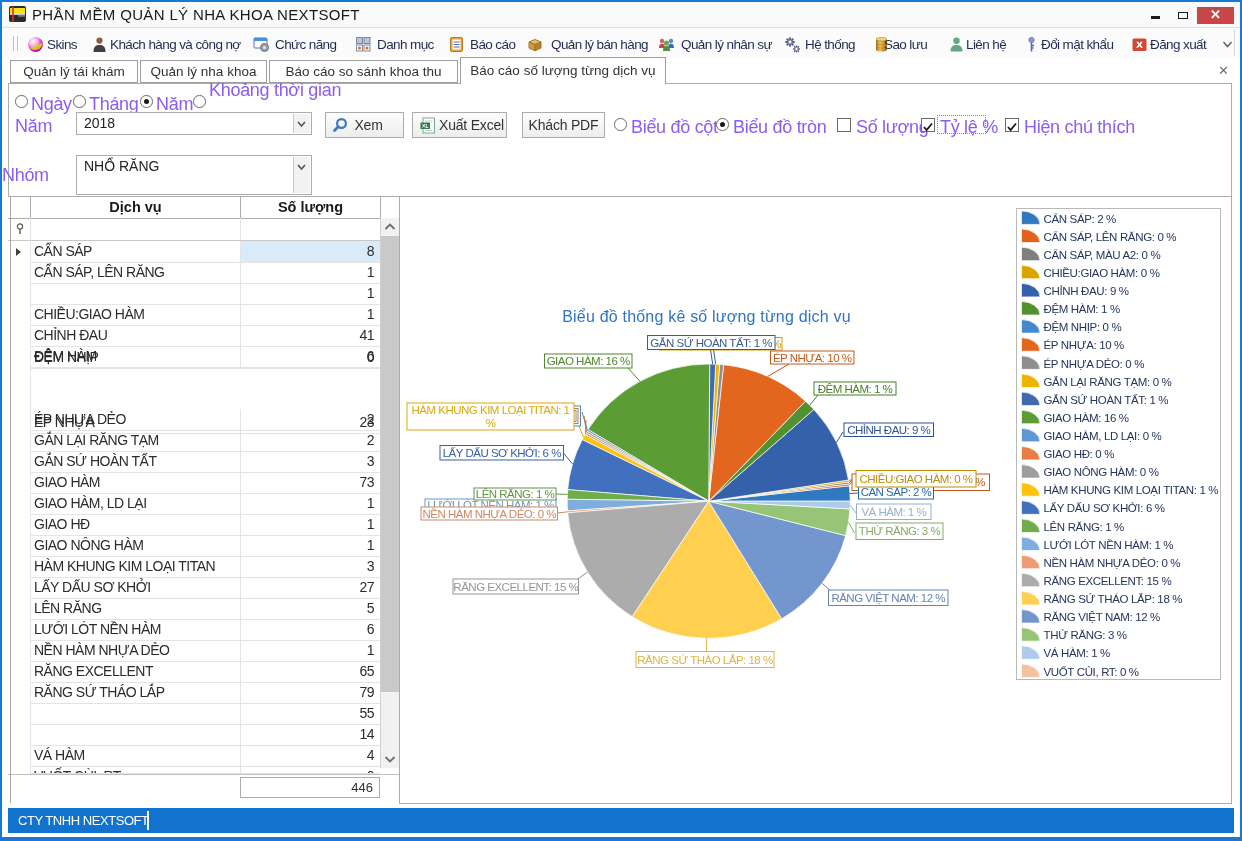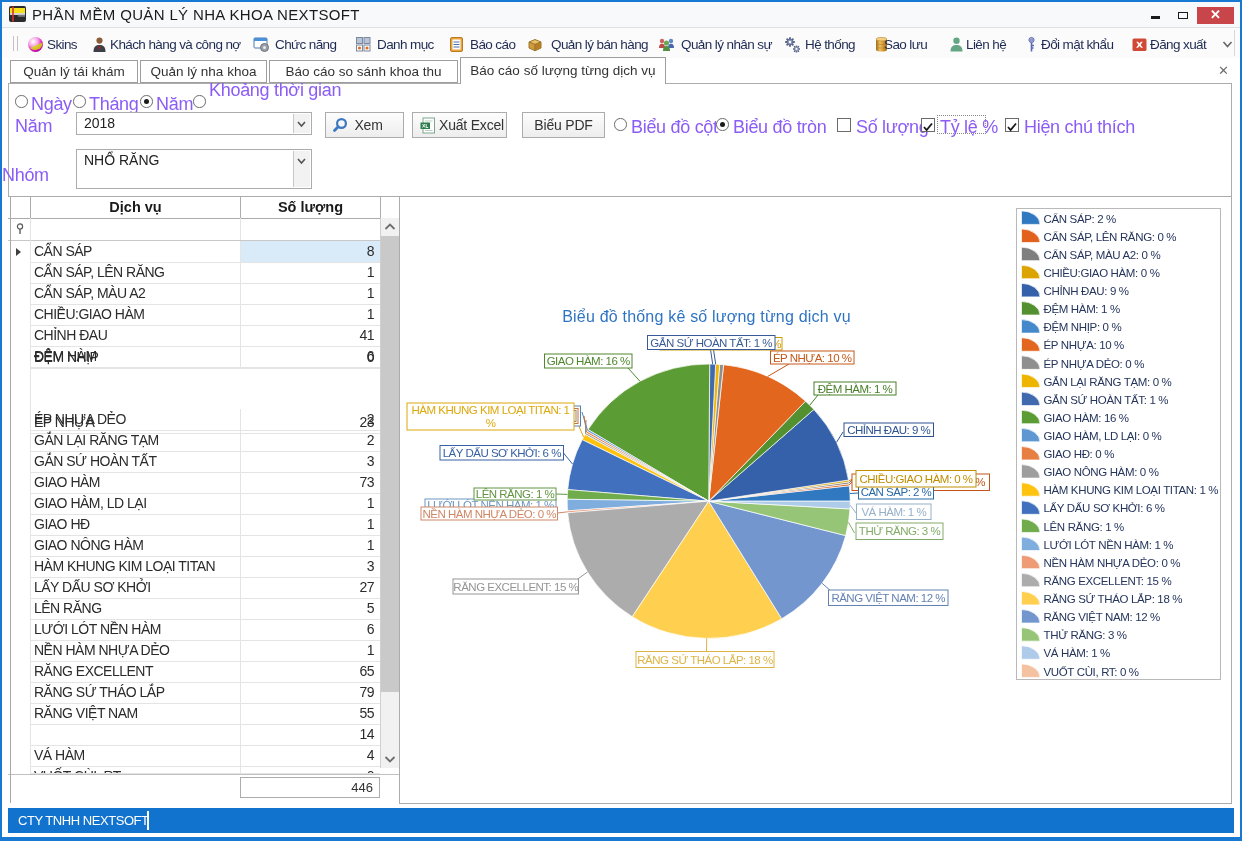--- a/index.html
+++ b/index.html
@@ -179,40 +179,40 @@
    <span style="margin-left:8px;line-height:24px">Xem</span></div>
  <div class="btn" style="left:412px;width:95px">
    <svg class="abs" style="left:7px;top:4px" width="17" height="17" viewBox="0 0 17 17">
         <rect x="3" y="1" width="11.5" height="15" fill="#fff" stroke="#7aa88c"></rect>
         <line x1="5" y1="4" x2="12.5" y2="4" stroke="#b9cfc2" stroke-width="1"></line>
         <line x1="5" y1="13.5" x2="12.5" y2="13.5" stroke="#b9cfc2" stroke-width="1"></line>
         <rect x="0.5" y="5.5" width="9.5" height="6.5" fill="#2E7D4F"></rect>
         <path d="M2.5 7 L5 10.5 M5 7 L2.5 10.5 M6.2 7 L6.2 10.5 L8.2 10.5" stroke="#fff" stroke-width="0.9" fill="none"></path>
       </svg>
    <span style="margin-left:24px;line-height:24px">Xuất Excel</span></div>
- <div class="btn" style="left:522px;width:83px;line-height:24px">Biểu PDF</div>
+ <div class="btn" style="left:522px;width:83px;line-height:24px">Khách PDF</div>
  <div class="radio" style="left:614px;top:118px"></div>
     <div class="lbl" style="left:631px;top:117px">Biểu đồ cột</div>
  <div class="radio" style="left:716px;top:118px">
       <div class="rdot"></div>
     </div>
     <div class="lbl" style="left:733px;top:117px">Biểu đồ tròn</div>
  <div class="chk" style="left:837px;top:118px"></div>
     <div class="lbl" style="left:856px;top:117px">Số lượng</div>
  <div class="chk" style="left:921px;top:118px"><svg width="12" height="12" viewBox="0 0 12 12">
         <path d="M2 6 L4.6 9 L10 2.5" fill="none" stroke="#1a1a1a" stroke-width="1.8"></path>
       </svg></div>
  <div class="abs" style="left:937px;top:115px;width:49px;height:19px;border:1px dotted #888"></div>
  <div class="lbl" style="left:940px;top:117px">Tỷ lệ %</div>
  <div class="chk" style="left:1005px;top:118px"><svg width="12" height="12" viewBox="0 0 12 12">
         <path d="M2 6 L4.6 9 L10 2.5" fill="none" stroke="#1a1a1a" stroke-width="1.8"></path>
       </svg></div>
  <div class="lbl" style="left:1024px;top:117px">Hiện chú thích</div>
  <div class="lbl" style="left:2px;top:165px">Nhóm</div>
- <div class="combo" style="left:76px;top:149px;width:236px;height:40px;line-height:21px"><span style="margin-left:7px">NHỔ RĂNG</span><div class="cbtn"><svg width="15" height="19" viewBox="0 0 15 19">
+ <div class="combo" style="left:76px;top:155px;width:236px;height:40px;line-height:21px"><span style="margin-left:7px">NHỔ RĂNG</span><div class="cbtn"><svg width="15" height="19" viewBox="0 0 15 19">
           <path d="M4 8 L7.5 12 L11 8" fill="none" stroke="#555" stroke-width="1.6"></path>
         </svg></div></div>
 
  <div class="abs" style="left:10px;top:197px;width:1px;height:606px;background:#A8A8A8;z-index:6"></div>
  <div class="abs" style="left:8px;top:196px;width:1224px;height:1px;background:#ACACAC;z-index:6"></div>
  <div class="abs" style="left:8px;top:196px;width:392px;height:608px;background:#fff;border-right:1px solid #ACACAC">
   <div class="abs" style="left:0;top:1px;width:391px;height:22px;border-bottom:1px solid #ACACAC">
     <div class="abs" style="left:22px;top:0;width:210px;height:22px;border-left:1px solid #ACACAC;text-align:center;font-size:14.5px;font-weight:bold;color:#1a1a1a;line-height:21px">Dịch vụ</div>
     <div class="abs" style="left:232px;top:0;width:140px;height:22px;border-left:1px solid #ACACAC;text-align:center;font-size:14.5px;font-weight:bold;color:#1a1a1a;line-height:21px">Số lượng</div>
     <div class="abs" style="left:372px;top:0;width:19px;height:22px;border-left:1px solid #ACACAC"></div>
@@ -228,21 +228,20 @@
  </div>
  <div class="grow" style="top:241px">
       <div class="gname">CẨN SÁP</div>
       <div class="gval" style="background:#D9EBF9">8</div>
     </div>
 <div class="grow" style="top:262px">
       <div class="gname">CẨN SÁP, LÊN RĂNG</div>
       <div class="gval">1</div>
     </div>
 <div class="grow" style="top:283px">
-      <div class="gname">CẨN SÁP, MÀU A2</div>
       <div class="gval">1</div>
     </div>
 <div class="grow" style="top:304px">
       <div class="gname">CHIỀU:GIAO HÀM</div>
       <div class="gval">1</div>
     </div>
 <div class="grow" style="top:325px">
       <div class="gname">CHỈNH ĐAU</div>
       <div class="gval">41</div>
     </div>
@@ -308,21 +307,20 @@
     </div>
 <div class="grow" style="top:661px">
       <div class="gname">RĂNG EXCELLENT</div>
       <div class="gval">65</div>
     </div>
 <div class="grow" style="top:682px">
       <div class="gname">RĂNG SỨ THÁO LẮP</div>
       <div class="gval">79</div>
     </div>
 <div class="grow" style="top:703px">
-      <div class="gname">RĂNG VIỆT NAM</div>
       <div class="gval">55</div>
     </div>
 <div class="grow" style="top:724px">
       <div class="gval">14</div>
     </div>
 <div class="grow" style="top:745px">
       <div class="gname">VÁ HÀM</div>
       <div class="gval">4</div>
     </div>
 <div class="grow" style="top:766px;height:8px;overflow:hidden">

